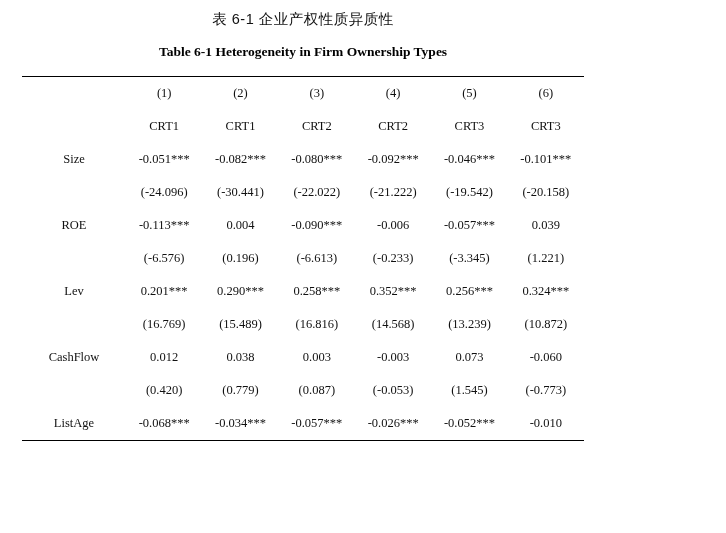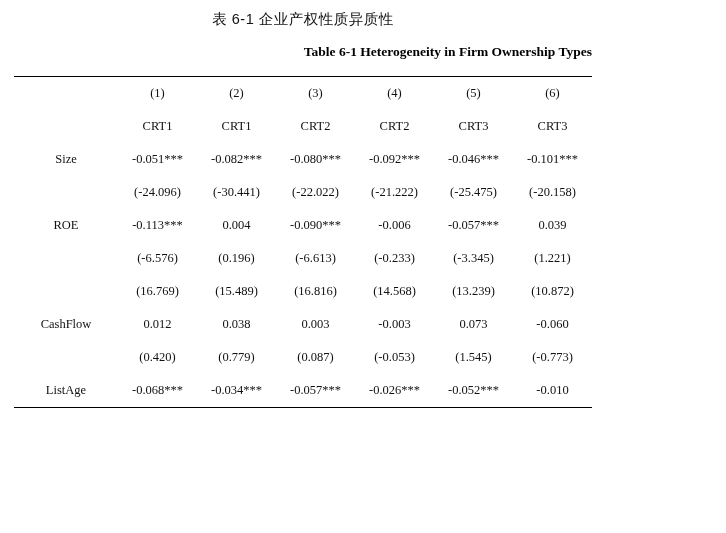--- a/index.html
+++ b/index.html
@@ -12,32 +12,32 @@
     background: #ffffff;
     font-family: "Liberation Serif", serif;
     color: #000000;
     overflow: hidden;
   }
   .page {
     position: relative;
     width: 606px;
     height: 533px;
     box-sizing: border-box;
-    padding: 0 14px;
+    padding: 0 22px;
   }
   .title-cn {
     text-align: center;
     font-family: "Liberation Sans", sans-serif;
     font-size: 14.5px;
     letter-spacing: 0.5px;
     padding-top: 10px;
     color: #111;
   }
   .title-en {
-    text-align: right;
+    text-align: center;
     font-family: "Liberation Serif", serif;
     font-weight: bold;
     font-size: 13.5px;
     padding-top: 15px;
     color: #000;
   }
   table.data {
     width: 100%;
     border-collapse: collapse;
     margin-top: 16px;
@@ -107,21 +107,21 @@
         <td>-0.092***</td>
         <td>-0.046***</td>
         <td>-0.101***</td>
       </tr>
       <tr class="se">
         <td class="rowlabel"></td>
         <td>(-24.096)</td>
         <td>(-30.441)</td>
         <td>(-22.022)</td>
         <td>(-21.222)</td>
-        <td>(-25.475)</td>
+        <td>(-19.542)</td>
         <td>(-20.158)</td>
       </tr>
 
       <tr class="stat">
         <td class="rowlabel">ROE</td>
         <td>-0.113***</td>
         <td>0.004</td>
         <td>-0.090***</td>
         <td>-0.006</td>
         <td>-0.057***</td>
@@ -130,20 +130,29 @@
       <tr class="se">
         <td class="rowlabel"></td>
         <td>(-6.576)</td>
         <td>(0.196)</td>
         <td>(-6.613)</td>
         <td>(-0.233)</td>
         <td>(-3.345)</td>
         <td>(1.221)</td>
       </tr>
 
+      <tr class="stat">
+        <td class="rowlabel">Lev</td>
+        <td>0.201***</td>
+        <td>0.290***</td>
+        <td>0.258***</td>
+        <td>0.352***</td>
+        <td>0.256***</td>
+        <td>0.324***</td>
+      </tr>
       <tr class="se">
         <td class="rowlabel"></td>
         <td>(16.769)</td>
         <td>(15.489)</td>
         <td>(16.816)</td>
         <td>(14.568)</td>
         <td>(13.239)</td>
         <td>(10.872)</td>
       </tr>
 

